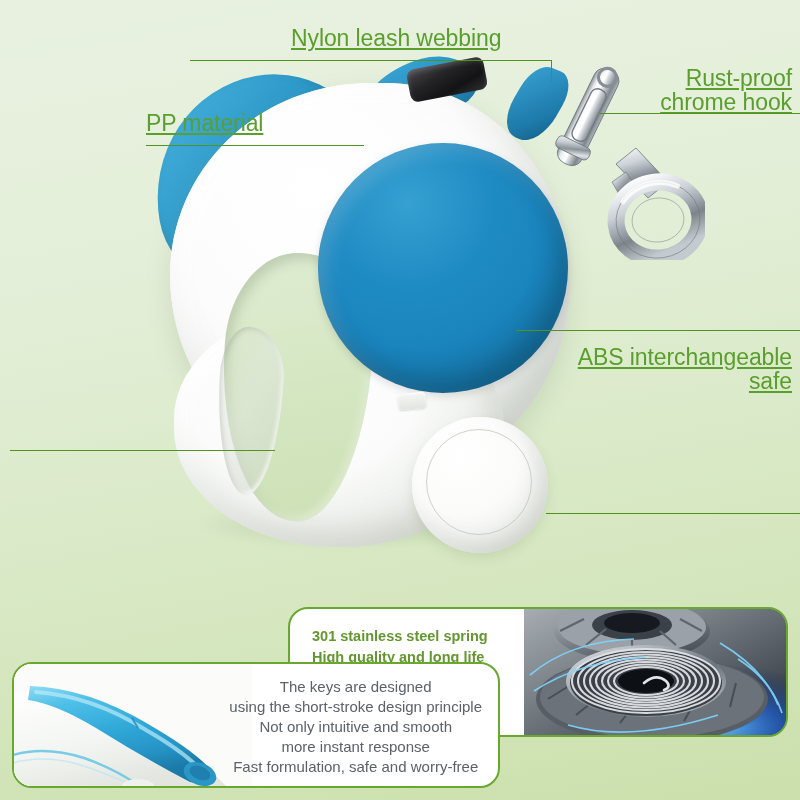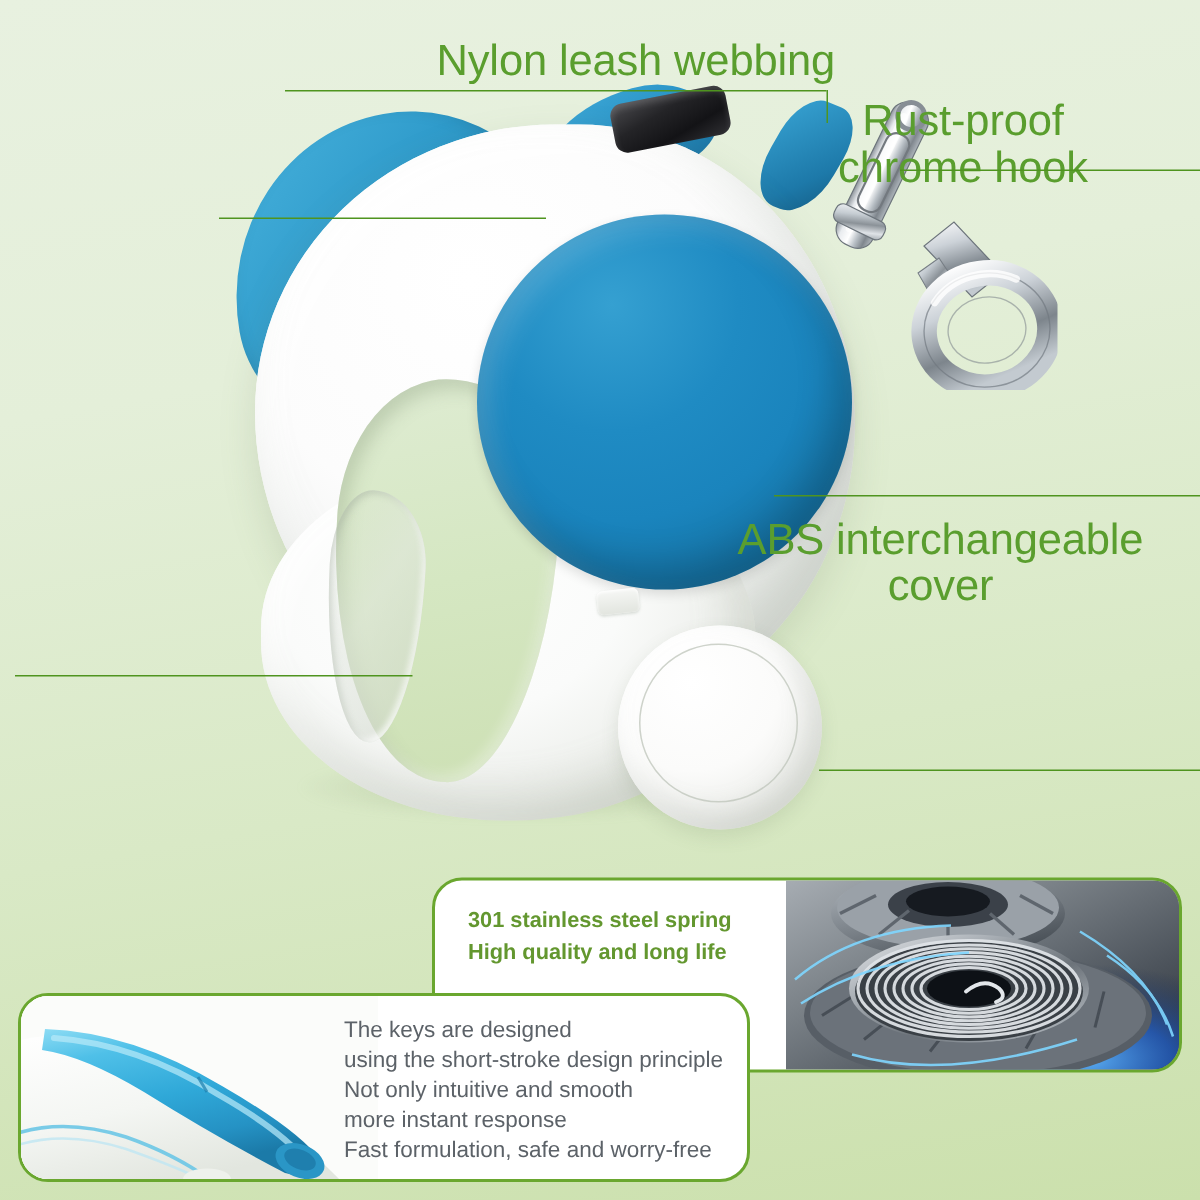--- a/index.html
+++ b/index.html
@@ -18,26 +18,27 @@
     width: 800px;
     height: 800px;
     background: linear-gradient(170deg, #e8f1e0 0%, #e4efd9 30%, #d9e9c6 62%, #cbe0ac 100%);
     overflow: hidden;
   }
 
   
   .callout {
     position: absolute;
     color: #5a9e2e;
-    font-size: 29px;
+    font-size: 23px;
     line-height: 1.06;
     white-space: pre-line;
     letter-spacing: -0.1px;
-  }
-  .callout.right { text-align: center; }
+    text-decoration: underline;
+  }
+  .callout.right { text-align: right; }
   .callout.left  { text-align: left; }
 
   .leader {
     position: absolute;
     border-top: 1.6px solid #4f941f;
     height: 0;
   }
   .leader-v {
     position: absolute;
     border-left: 1.6px solid #4f941f;
@@ -239,21 +240,21 @@
     position: absolute;
     border: 2.5px solid #6aa72f;
     border-radius: 20px;
     background: #ffffff;
     box-sizing: border-box;
     overflow: hidden;
   }
 
   #panel-spring {
     left: 288px;
-    top: 585px;
+    top: 607px;
     width: 500px;
     height: 130px;
   }
   #panel-spring .panel-text {
     position: absolute;
     left: 22px;
     top: 17px;
     color: #63972f;
     font-size: 14.5px;
     line-height: 1.42;
@@ -276,21 +277,21 @@
     height: 126px;
   }
   #panel-keys .panel-text {
     position: absolute;
     right: 16px;
     top: 13px;
     color: #5c6268;
     font-size: 15px;
     line-height: 1.33;
     white-space: pre-line;
-    text-align: left;
+    text-align: center;
   }
   #lever-photo {
     position: absolute;
     left: 0;
     top: 0;
     width: 238px;
     height: 100%;
     background: linear-gradient(160deg, #fdfdfd 0%, #f4f6f3 55%, #e9ece6 100%);
   }
 </style>
@@ -368,24 +369,25 @@
   </svg>
 
   <div class="callout left" style="left:291px; top:26px;">Nylon leash webbing</div>
   <div class="leader" style="left:190px; top:60px; width:361px;"></div>
   <div class="leader-v" style="left:551px; top:60px; height:22px;"></div>
 
   <div class="callout right" style="right:8px; top:66px; width:300px;">Rust-proof
 chrome hook</div>
   <div class="leader" style="left:600px; top:113px; width:200px;"></div>
 
+  <div class="callout left" style="left:146px; top:111px;">PP material</div>
   <div class="leader" style="left:146px; top:145px; width:218px;"></div>
 
   <div class="callout right" style="right:8px; top:345px; width:330px;">ABS interchangeable
-cover</div>
+safe</div>
   <div class="leader" style="left:516px; top:330px; width:284px;"></div>
 
   <div class="leader" style="left:10px; top:450px; width:265px;"></div>
 
   <div class="leader" style="left:546px; top:513px; width:254px;"></div>
 
   <div class="panel" id="panel-spring">
 
     <svg id="spring-photo" viewBox="0 0 262 130" preserveAspectRatio="xMidYMid slice">
       <defs>

